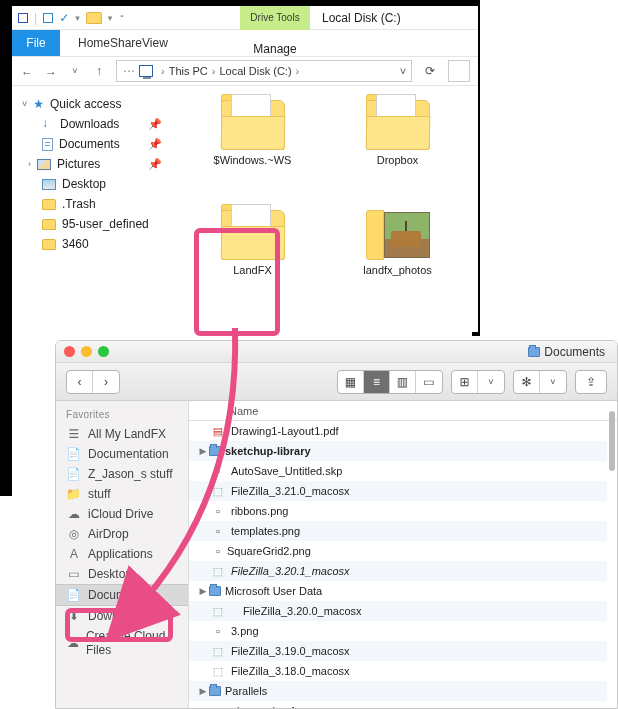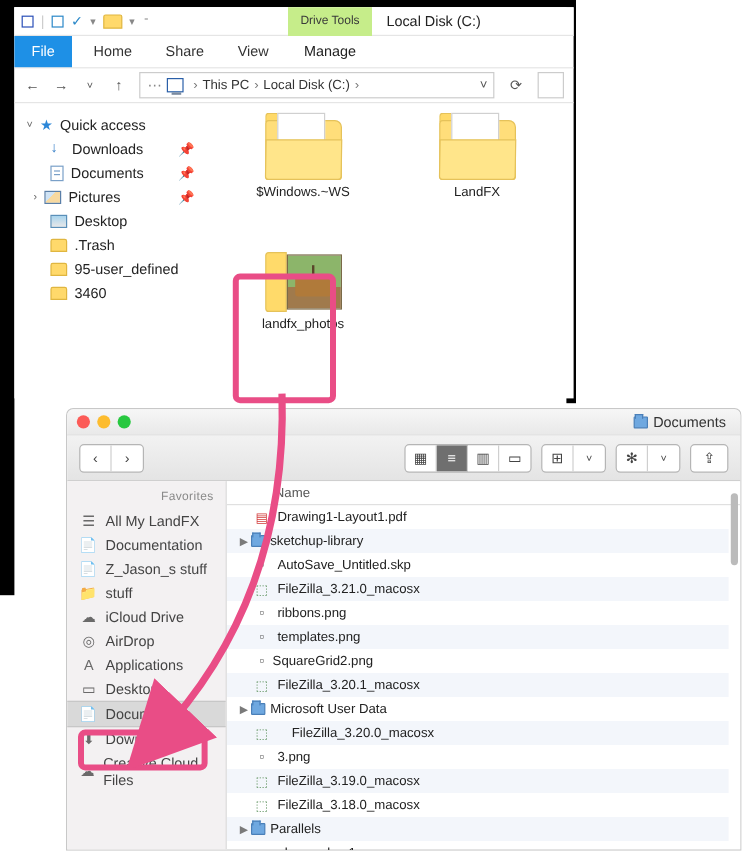--- a/index.html
+++ b/index.html
@@ -9,23 +9,23 @@
   .blackR { position:absolute; left:472px; top:0px; width:8px; height:336px; background:#000; }
 
   
   .win { position:absolute; left:12px; top:6px; width:466px; height:326px; background:#fff; font-size:12px; color:#222; }
   .qat { height:24px; display:flex; align-items:center; background:#fff; border-bottom:1px solid #e5e5e5; }
   .qat .ql { display:flex; align-items:center; gap:6px; padding-left:6px; }
   .qat .sq { width:10px; height:10px; border:1px solid #2a4fb8; display:inline-block; }
   .qat .foldermini { width:16px; height:12px; background:#ffd96b; border:1px solid #e0b640; border-radius:2px 2px 0 0; position:relative; }
   .drvtools { position:absolute; left:228px; top:0; width:70px; height:24px; background:#c6ed8a; text-align:center; font-size:10px; line-height:24px; color:#3a3a3a; }
   .winTitle { position:absolute; left:310px; top:0; height:24px; line-height:24px; color:#222; }
-  .ribbon { height:26px; display:flex; align-items:center; }
+  .ribbon { height:26px; display:flex; align-items:flex-end; }
   .fileTab { width:48px; height:26px; background:#1e90e6; color:#fff; text-align:center; line-height:26px; font-size:12px; }
-  .ribTabs { display:flex; gap:28px; margin-left:18px; color:#333; }
+  .ribTabs { display:flex; margin-left:18px; color:#333; }
   .ribTabs span { line-height:26px; }
   .manageTab { position:absolute; left:228px; width:70px; text-align:center; }
   .nav { height:30px; border-top:1px solid #e5e5e5; border-bottom:1px solid #e5e5e5; display:flex; align-items:center; gap:10px; padding:0 8px; }
   .arrow { width:14px; text-align:center; color:#555; }
   .bcbox { flex:1; height:22px; border:1px solid #ccc; display:flex; align-items:center; font-size:11px; color:#333; }
   .bcbox .dot { color:#888; font-size:12px; padding:0 4px 0 6px;}
   .bcbox .pc { width:14px; height:12px; border:1px solid #2a5fa8; position:relative; margin-right:4px;}
   .bcbox .pc:after { content:""; position:absolute; bottom:-3px; left:3px; width:8px; height:2px; background:#7a8aa0;}
   .bcbox .sep { padding:0 4px; color:#777; }
   .bcbox .drop { margin-left:auto; width:16px; text-align:center; color:#555; }
@@ -71,21 +71,21 @@
   .dr{background:#fc5b57;} .dy{background:#fdbc2e;} .dg{background:#28c840;}
   .mtLabel { margin-left:auto; margin-right:12px; display:flex; align-items:center; gap:4px; color:#333;}
   .toolbar { height:38px; background:linear-gradient(#f2f2f2,#e4e4e4); border-bottom:1px solid #cfcfcf; display:flex; align-items:center; padding:0 10px; gap:8px;}
   .seg { display:flex; border:1px solid #b5b5b5; border-radius:4px; overflow:hidden; background:#fff; height:24px;}
   .seg .b { width:26px; display:flex; align-items:center; justify-content:center; border-right:1px solid #cfcfcf; color:#444;}
   .seg .b:last-child{border-right:none;}
   .seg .b.sel { background:#6f6f6f; color:#fff;}
   .segBtn { width:32px; height:24px; border:1px solid #b5b5b5; border-radius:4px; background:#fff; display:flex; align-items:center; justify-content:center; color:#444; }
   .mcols { display:flex; height:calc(100% - 60px); }
   .sidebar { width:133px; background:#f3f1f2; border-right:1px solid #dcdcdc; padding-top:8px;}
-  .shdr { color:#8a8a8a; font-size:10px; padding:0 10px 4px 10px; letter-spacing:.3px;text-align:right;}
+  .shdr { color:#8a8a8a; font-size:10px; padding:0 10px 4px 10px; letter-spacing:.3px;}
   .sit { display:flex; align-items:center; gap:6px; padding:3px 8px 3px 10px; color:#444; }
   .sit .mico { width:16px; text-align:center; color:#6a6a6a; }
   .sit.sel { background:#d9d9d9; border-top:1px solid #c7c7c7; border-bottom:1px solid #c7c7c7; }
   .listWrap { flex:1; position:relative; overflow:hidden; }
   .lhdr { height:20px; background:#fff; border-bottom:1px solid #e0e0e0; color:#555; font-size:11px; padding-left:40px; display:flex; align-items:center; border-top:0;}
   .flist { position:absolute; top:20px; left:0; right:10px; bottom:0; overflow:auto;}
   .frow { display:flex; align-items:center; height:20px; padding-left:8px; font-size:11px; color:#222;}
   .frow:nth-child(even){ background:#f3f6fb;}
   .frow .tri { width:12px; color:#7a7a7a; font-size:9px; text-align:center; }
   .frow .fico { width:18px; text-align:center; }
@@ -199,20 +199,29 @@
           </div>
         <span>$Windows.~WS</span>
       </div>
       <div class="gitem">
         <div class="bigFolder">
             <div class="tab"></div>
             <div class="back"></div>
             <div class="paper"></div>
             <div class="front"></div>
           </div>
+        <span>Dropbox</span>
+      </div>
+      <div class="gitem">
+        <div class="bigFolder">
+            <div class="tab"></div>
+            <div class="back"></div>
+            <div class="paper"></div>
+            <div class="front"></div>
+          </div>
         <span>LandFX</span>
       </div>
       <div class="gitem">
         <div class="thumbFolder">
             <div class="left"></div>
             <div class="photo"></div>
           </div>
         <span>landfx_photos</span>
       </div>
     </div>
@@ -307,21 +316,21 @@
       <div class="lhdr">Name</div>
       <div class="flist" id="mac-file-list">
           <div class="frow">
             <span class="tri"></span>
             <span class="fico pdfIco">▤</span>
             <span style="margin-left:4px;">Drawing1-Layout1.pdf</span>
           </div>
           <div class="frow">
             <span class="tri">▶</span>
             <span class="macFolder"></span>
-            <span style="margin-left:4px;">sketchup-library</span>
+            <span style="margin-left:4px;font-weight:bold;">sketchup-library</span>
           </div>
           <div class="frow">
             <span class="tri"></span>
             <span class="fico pngIco">▫</span>
             <span style="margin-left:4px;">AutoSave_Untitled.skp</span>
           </div>
           <div class="frow">
             <span class="tri"></span>
             <span class="fico zipIco">⬚</span>
             <span style="margin-left:4px;">FileZilla_3.21.0_macosx</span>
@@ -337,21 +346,21 @@
             <span style="margin-left:4px;">templates.png</span>
           </div>
           <div class="frow">
             <span class="tri"></span>
             <span class="fico pngIco">▫</span>
             <span style="margin-left:0;">SquareGrid2.png</span>
           </div>
           <div class="frow">
             <span class="tri"></span>
             <span class="fico zipIco">⬚</span>
-            <span style="margin-left:4px;">FileZilla_3.20.1_macosx</span>
+            <span style="margin-left:4px;font-style:italic;">FileZilla_3.20.1_macosx</span>
           </div>
           <div class="frow">
             <span class="tri">▶</span>
             <span class="macFolder"></span>
             <span style="margin-left:4px;">Microsoft User Data</span>
           </div>
           <div class="frow">
             <span class="tri"></span>
             <span class="fico zipIco">⬚</span>
             <span style="margin-left:16px;">FileZilla_3.20.0_macosx</span>

